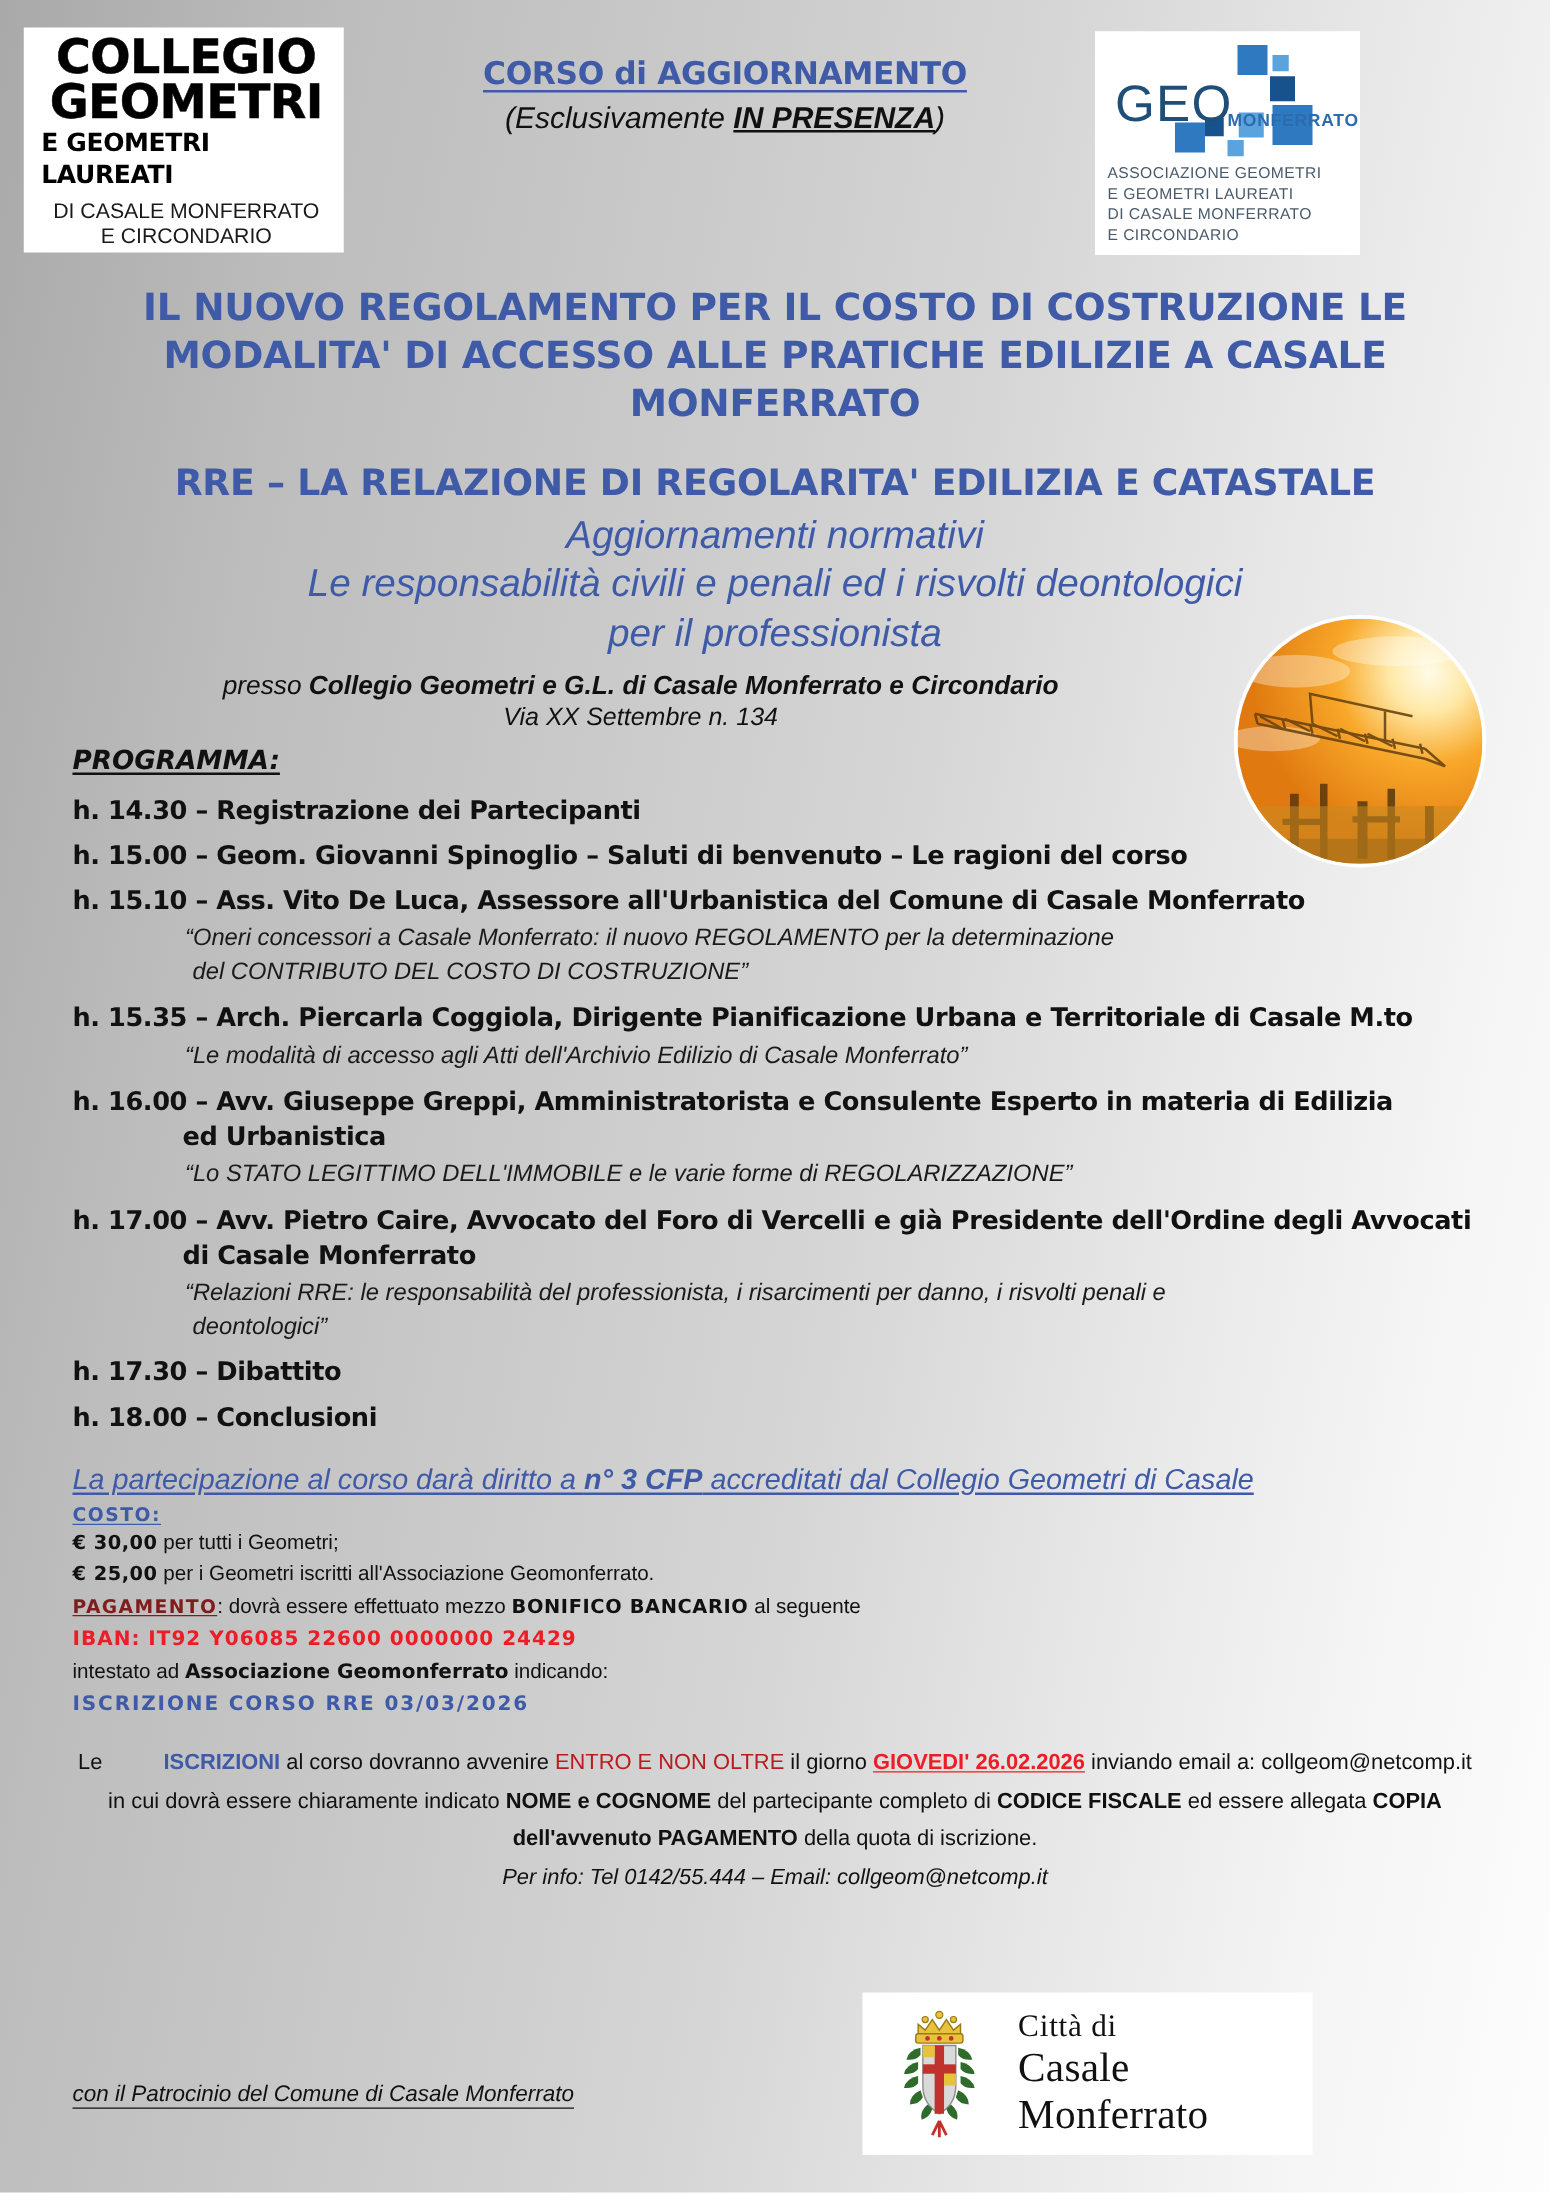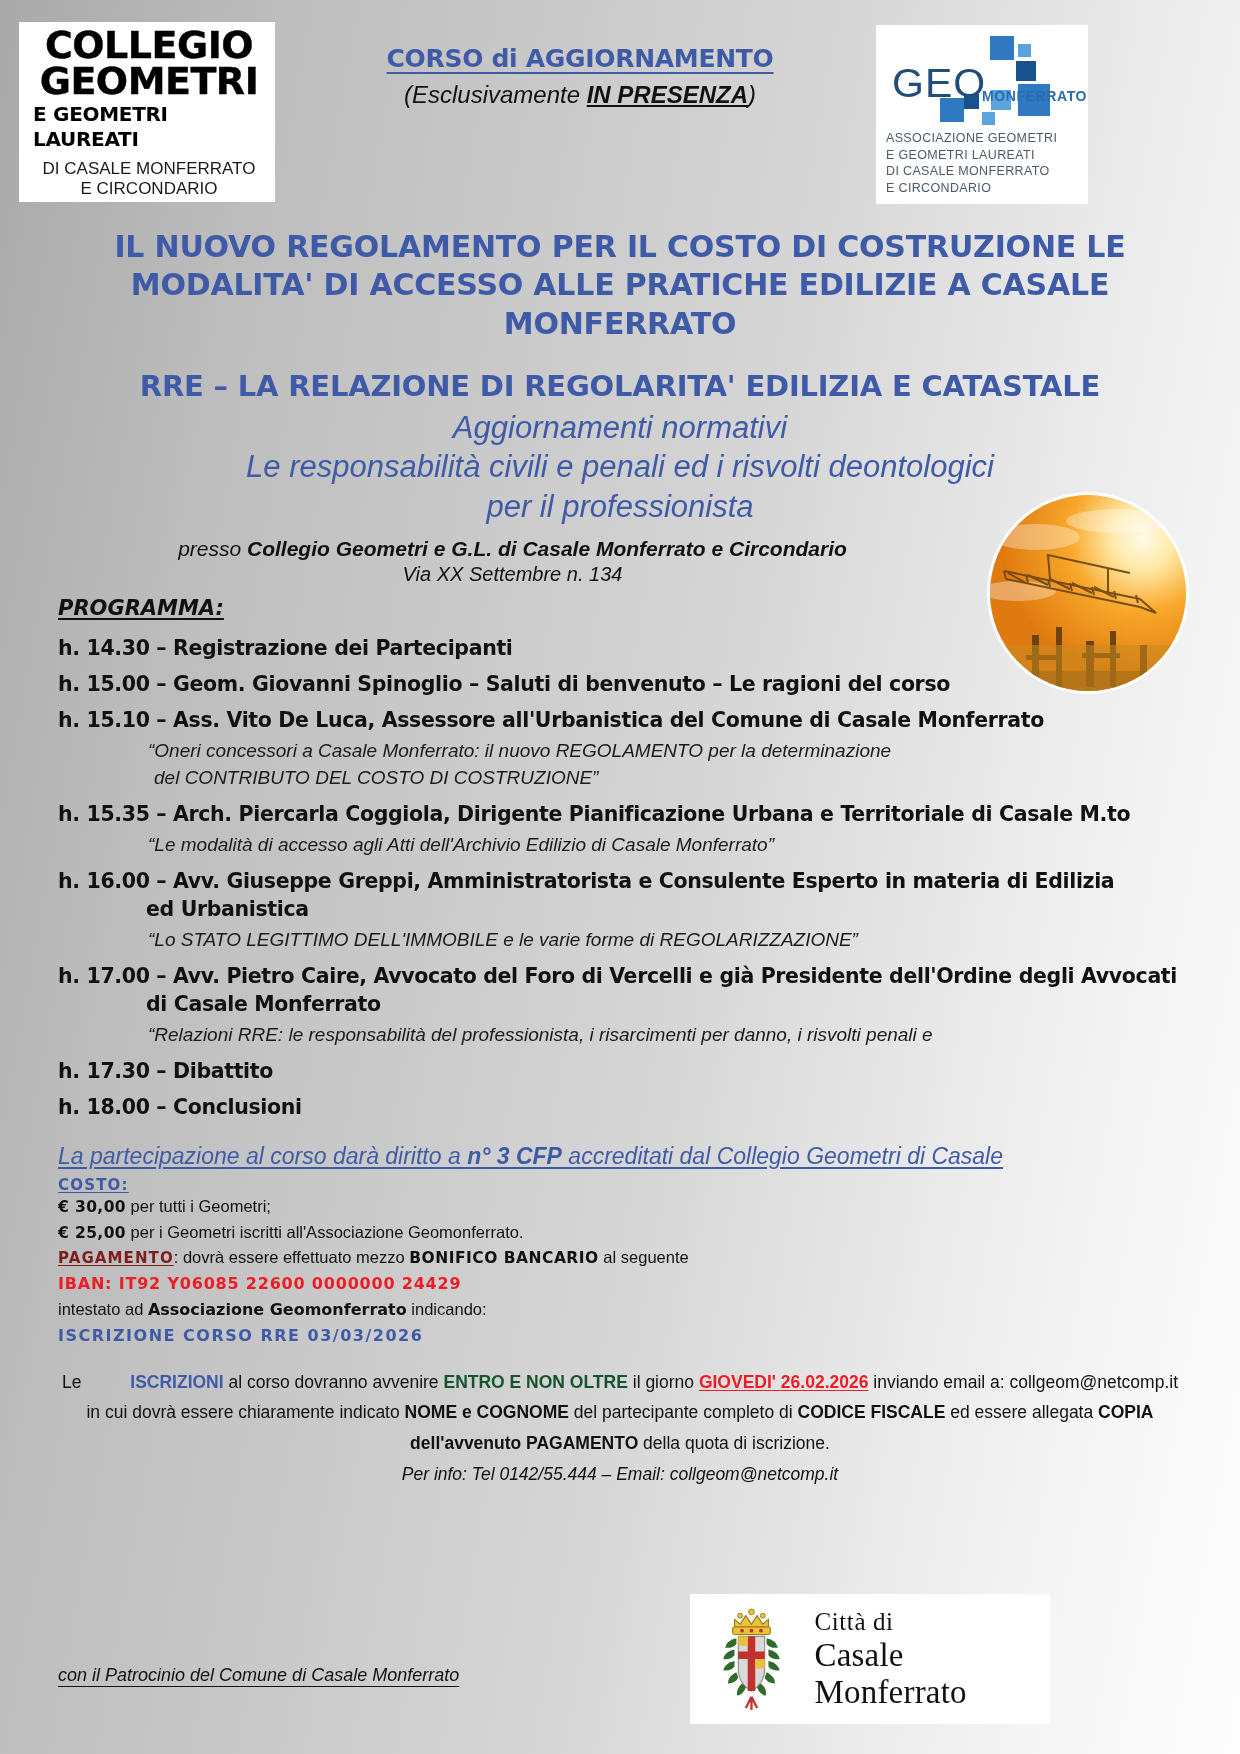--- a/index.html
+++ b/index.html
@@ -235,21 +235,21 @@
 
   
   .notes {
     margin: 18px 60px 0 60px;
     text-align: center;
     font-family: "Liberation Sans", sans-serif;
     font-size: 17.5px; color: #111; line-height: 1.75;
   }
   .notes b { font-weight: bold; }
   .notes .blue { color: #3f5ba8; font-weight: bold; margin-left: 44px; }
-  .notes .red { color: #14532d; font-weight: bold; }
+  .notes .red { color: #b91c1c; font-weight: normal; }
   .notes .redu { color: #ee1c25; font-weight: bold; text-decoration: underline; text-underline-offset: 2px; }
   .notes-info {
     text-align: center; font-style: italic;
     font-family: "Liberation Sans", sans-serif;
     font-size: 17.5px; color: #111; margin-top: 5px;
   }
 
   
   .footer { position: absolute; left: 0; bottom: 0; width: 1240px; height: 230px; }
   .patrocinio {
@@ -386,20 +386,21 @@
       <div class="p-row">h. 15.35  –  Arch. Piercarla Coggiola, Dirigente Pianificazione Urbana e Territoriale di Casale M.to</div>
       <div class="p-quote">“Le modalità di accesso agli Atti dell'Archivio Edilizio di Casale Monferrato”</div>
 
       <div class="p-row">h. 16.00  –  Avv. Giuseppe Greppi, Amministratorista e Consulente Esperto in materia di Edilizia</div>
       <div class="p-row cont">ed Urbanistica</div>
       <div class="p-quote">“Lo STATO LEGITTIMO DELL'IMMOBILE e le varie forme di REGOLARIZZAZIONE”</div>
 
       <div class="p-row">h. 17.00  –  Avv. Pietro Caire, Avvocato del Foro di Vercelli e già Presidente dell'Ordine degli Avvocati</div>
       <div class="p-row cont">di Casale Monferrato</div>
       <div class="p-quote">“Relazioni RRE: le responsabilità del professionista, i risarcimenti per danno, i risvolti penali e</div>
+      <div class="p-quote ind">deontologici”</div>
 
       <div class="p-row">h. 17.30 – Dibattito</div>
 
       <div class="p-row">h. 18.00 – Conclusioni</div>
     </div>
   </div>
 
   
   <div class="cfp"><span>La partecipazione al corso darà diritto a </span><b>n° 3 CFP</b><span> accreditati dal Collegio Geometri di Casale</span></div>
 

